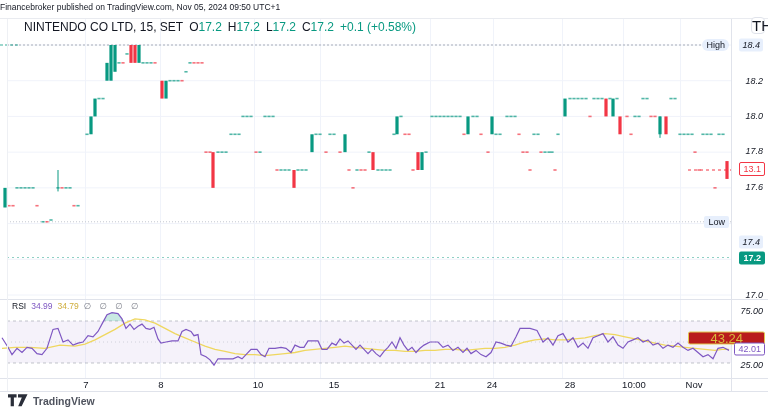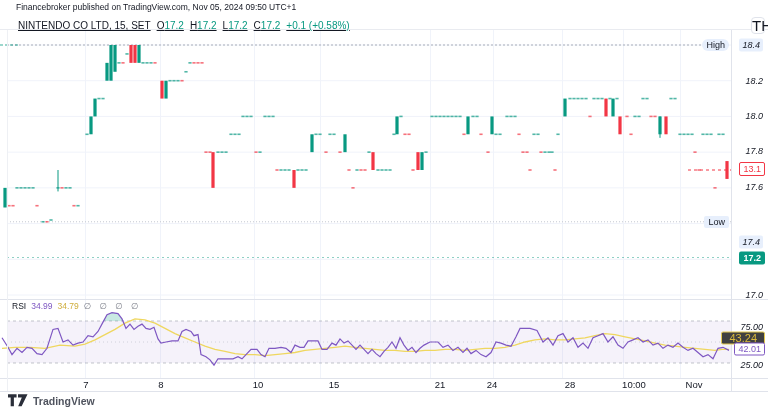--- a/index.html
+++ b/index.html
@@ -1,40 +1,40 @@
 <!DOCTYPE html>
 <html><head>
 <meta charset="utf-8">
 <style>
   html,body{margin:0;padding:0;background:#fff;}
   .stage{position:relative;width:768px;height:413px;background:#fff;overflow:hidden;
          font-family:"Liberation Sans", sans-serif;color:#131722;}
-  .attribution{position:absolute;left:0;top:0;width:768px;height:30px;background:#fff;
-               border-bottom:1px solid #e9ebf0;font-size:8.5px;line-height:15px;padding-left:16px;
+  .attribution{position:absolute;left:0;top:0;width:768px;height:19px;background:#fff;
+               border-bottom:1px solid #e9ebf0;font-size:8.5px;line-height:15px;padding-left:0;
                color:#131722;box-sizing:border-box;}
   #chart-svg{position:absolute;left:0;top:0;}
-  .legend{position:absolute;left:18px;top:20px;font-size:10px;white-space:nowrap;text-decoration:underline;}
+  .legend{position:absolute;left:24px;top:20px;font-size:12px;white-space:nowrap;}
   .legend .sym{color:#131722;}
   .legend .k{color:#131722;margin-left:6px;}
   .legend .v{color:#089981;}
   .legend .chg{color:#089981;margin-left:6px;}
   .thb-btn{position:absolute;right:3px;top:17px;width:14px;height:17px;background:#fff;
            border:1px solid #e0e3eb;border-radius:4px;font-size:15px;color:#131722;
            text-align:center;line-height:15px;box-sizing:border-box;font-family:inherit;padding:0;}
   .axis-label{position:absolute;right:5px;transform:translateY(-50%);font-size:9px;color:#131722;
               line-height:11px;font-style:italic;}
   .axis-label.hl{background:#e7effc;padding:1px 3px;border-radius:2px;}
   .hl-word{position:absolute;right:39px;transform:translateY(-50%);font-size:9px;color:#131722;
            background:#e7effc;padding:1px 4px;border-radius:2px;}
   .badge-red{position:absolute;right:3px;transform:translateY(-50%);font-size:9px;color:#f23645;
              background:#fff;border:1px solid #f23645;border-radius:2px;padding:0px 3px;line-height:12px;}
   .badge-green{position:absolute;right:3px;transform:translateY(-50%);font-size:9px;color:#fff;
                background:#089981;border-radius:2px;padding:1px 4px;font-weight:bold;line-height:11px;}
-  .badge-yellow{position:absolute;right:3px;transform:translateY(-50%);font-size:11px;color:#d9b93b;
-                background:#404040;border:1px solid #e3c94f;border-radius:2px;padding:0px 7px;line-height:11px;}
+  .badge-yellow{position:absolute;right:3px;transform:translateY(-50%);font-size:13px;color:#d9b93b;
+                background:#b91c1c;border:1px solid #e3c94f;border-radius:2px;padding:0px 21px;line-height:11px;}
   .badge-purple{position:absolute;right:3px;transform:translateY(-50%);font-size:9px;color:#7e57c2;
                 background:#fff;border:1px solid #7e57c2;border-radius:2px;padding:0px 3px;line-height:11px;}
   .time-label{position:absolute;top:378px;height:13px;line-height:13px;transform:translateX(-50%);
               font-size:9.5px;color:#131722;}
   .rsi-legend{position:absolute;left:12px;top:301px;font-size:8.5px;white-space:nowrap;}
   .rsi-legend .t{color:#131722;}
   .rsi-legend .v1{color:#7e57c2;margin-left:5px;}
   .rsi-legend .v2{color:#cfae3d;margin-left:5px;}
   .rsi-legend .nul{color:#787b86;margin-left:5px;letter-spacing:3px;}
   .tv-logo{position:absolute;left:8px;top:394px;display:flex;align-items:center;gap:5px;}
@@ -272,21 +272,21 @@
       <div class="axis-label" style="top: 116px;">18.0</div>
       <div class="axis-label" style="top: 151px;">17.8</div>
       <div class="badge-red" style="top: 169px;">13.1</div>
       <div class="axis-label" style="top: 187px;">17.6</div>
       <div class="axis-label hl" style="top: 226px; margin-top: 16px;">17.4</div>
       <div class="hl-word" style="top: 222px;">Low</div>
       <div class="badge-green" style="top: 258px;">17.2</div>
       <div class="axis-label" style="top: 295px;">17.0</div>
     </div>
   <div id="rsi-axis">
-      <div class="axis-label" style="top: 327px;">75.00</div>
+      <div class="axis-label" style="top: 311px;">75.00</div>
       <div class="badge-yellow" style="top: 338px;">43.24</div>
       <div class="badge-purple" style="top: 349px;">42.01</div>
       <div class="axis-label" style="top: 365px;">25.00</div>
     </div>
   <div id="time-axis">
       <div class="time-label" style="left: 86px;">7</div>
       <div class="time-label" style="left: 161px;">8</div>
       <div class="time-label" style="left: 258px;">10</div>
       <div class="time-label" style="left: 326px; margin-left: 8px;">15</div>
       <div class="time-label" style="left: 440px;">21</div>

